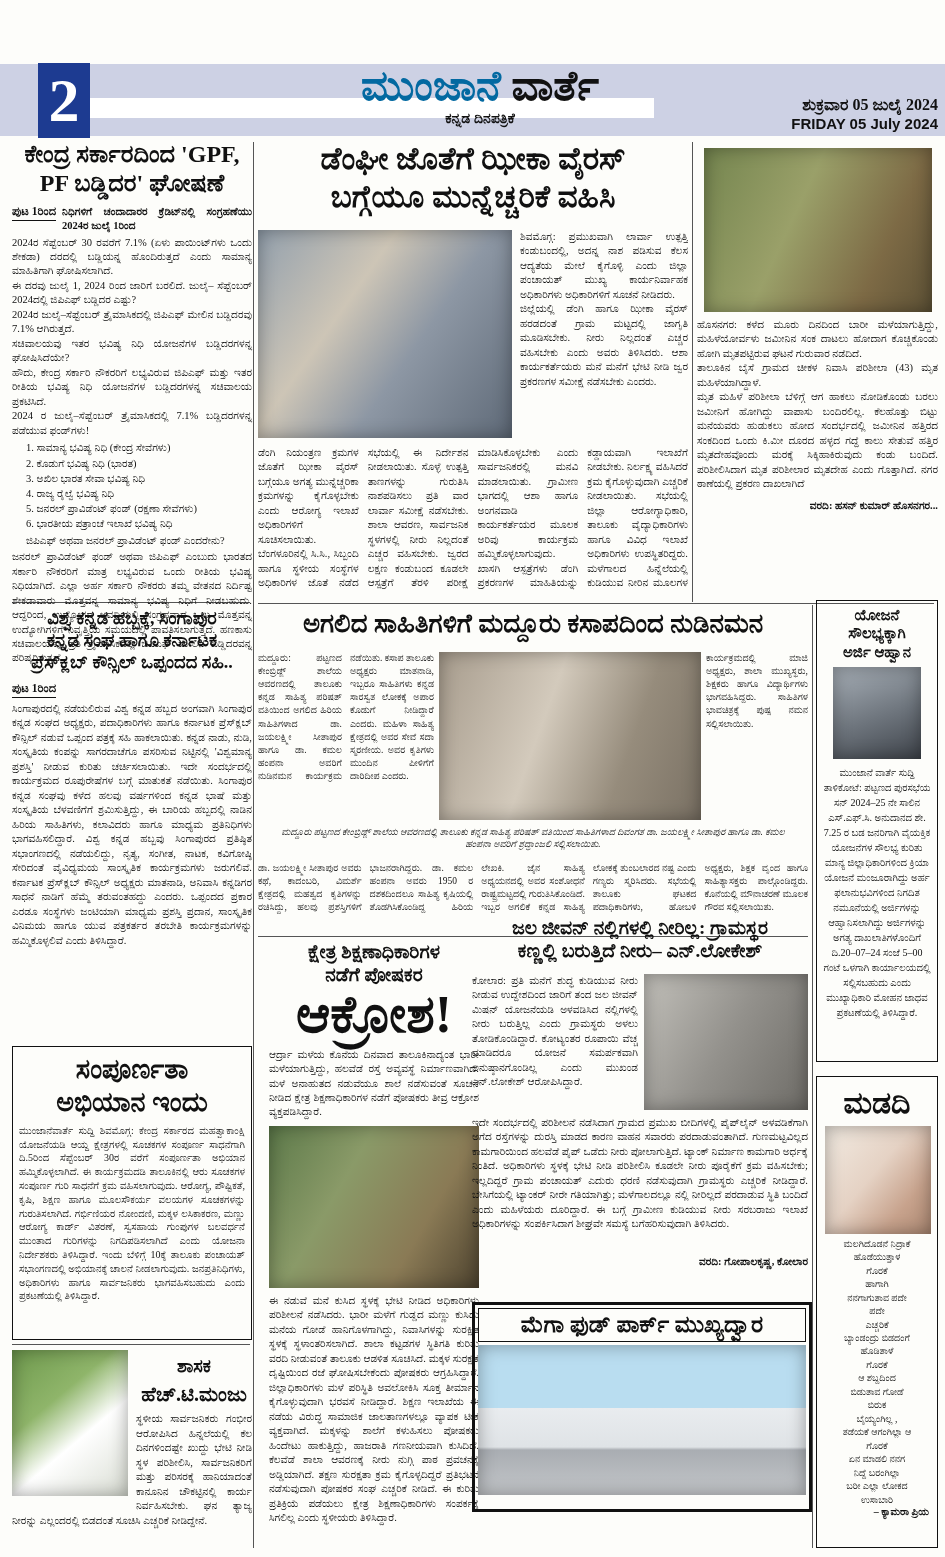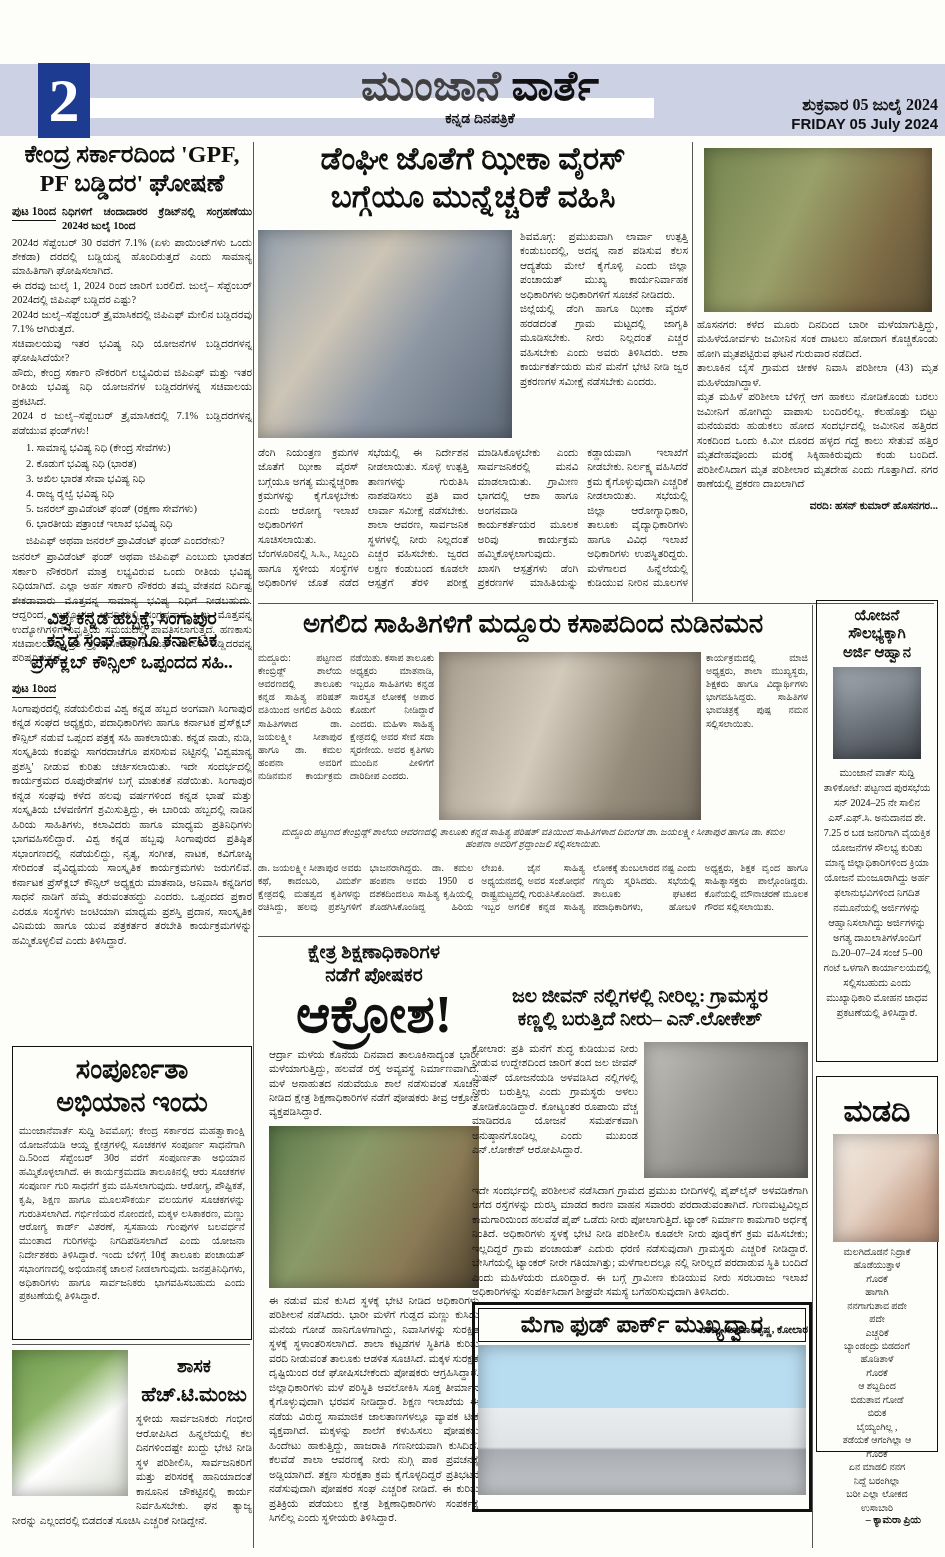--- a/index.html
+++ b/index.html
@@ -5,21 +5,21 @@
   html,body{margin:0;padding:0;background:#e8e8e4;}
   #page{position:relative;width:945px;height:1557px;margin:0 auto;background:#fdfdfa;
         font-family:"Liberation Serif","DejaVu Serif",serif;color:#111;overflow:hidden;}
   .abs{position:absolute;}
   
   .band{left:0;top:64px;width:945px;height:72px;background:#cdd1e4;}
   .stripe{left:88px;top:98px;width:566px;height:20px;background:#ffffff;}
   .pageno{left:38px;top:63px;width:52px;height:75px;background:#1d3b91;color:#fff;
           display:flex;align-items:center;justify-content:center;font-size:62px;font-weight:bold;}
   .mast-title{left:270px;top:63px;width:420px;text-align:center;font-weight:bold;font-size:42px;line-height:1.1;white-space:nowrap;}
-  .mast-title .red{color:#404040;}
+  .mast-title .red{color:#0369a1;}
   .mast-sub{left:370px;top:110px;width:220px;text-align:center;font-weight:bold;font-size:14px;
             font-family:"Liberation Sans","DejaVu Sans",sans-serif;}
   .ebox{left:650px;top:67px;width:288px;height:25px;background:#fff;display:flex;align-items:center;justify-content:flex-end;
         font-family:"Liberation Sans","DejaVu Sans",sans-serif;font-weight:bold;font-size:13px;padding-right:4px;box-sizing:border-box;}
   .date-kn{left:650px;top:96px;width:288px;text-align:right;font-weight:bold;font-size:16px;}
   .date-en{left:650px;top:115px;width:288px;text-align:right;font-weight:bold;font-size:15px;
            font-family:"Liberation Sans","DejaVu Sans",sans-serif;}
   
   .vr{width:1px;background:#555;}
   .hr{height:1px;background:#555;}
@@ -151,35 +151,35 @@
 
   <div class="abs" style="left:269px;top:940px;width:210px;height:608px;">
     <div class="hl" style="font-size:19px;">ಕ್ಷೇತ್ರ ಶಿಕ್ಷಣಾಧಿಕಾರಿಗಳ
 ನಡೆಗೆ ಪೋಷಕರ</div>
     <div class="hl" style="font-size:52px;line-height:1.1;">ಆಕ್ರೋಶ!</div>
     <div class="body-txt" style="margin-top:4px;">ಆರ್ದ್ರಾ ಮಳೆಯ ಕೊನೆಯ ದಿನವಾದ ತಾಲೂಕಿನಾದ್ಯಂತ ಭಾರೀ ಮಳೆಯಾಗುತ್ತಿದ್ದು, ಹಲವೆಡೆ ರಸ್ತೆ ಅವ್ಯವಸ್ಥೆ ನಿರ್ಮಾಣವಾಗಿದೆ. ಮಳೆ ಅನಾಹುತದ ನಡುವೆಯೂ ಶಾಲೆ ನಡೆಸುವಂತೆ ಸೂಚನೆ ನೀಡಿದ ಕ್ಷೇತ್ರ ಶಿಕ್ಷಣಾಧಿಕಾರಿಗಳ ನಡೆಗೆ ಪೋಷಕರು ತೀವ್ರ ಆಕ್ರೋಶ ವ್ಯಕ್ತಪಡಿಸಿದ್ದಾರೆ.</div>
     <div class="ph ph-landslide" style="margin:6px 0;width:210px;height:162px;"></div>
     <div class="body-txt" style="height:236px;overflow:hidden;">ಈ ನಡುವೆ ಮನೆ ಕುಸಿದ ಸ್ಥಳಕ್ಕೆ ಭೇಟಿ ನೀಡಿದ ಅಧಿಕಾರಿಗಳು ಪರಿಶೀಲನೆ ನಡೆಸಿದರು. ಭಾರೀ ಮಳೆಗೆ ಗುಡ್ಡದ ಮಣ್ಣು ಕುಸಿದು ಮನೆಯ ಗೋಡೆ ಹಾನಿಗೊಳಗಾಗಿದ್ದು, ನಿವಾಸಿಗಳನ್ನು ಸುರಕ್ಷಿತ ಸ್ಥಳಕ್ಕೆ ಸ್ಥಳಾಂತರಿಸಲಾಗಿದೆ. ಶಾಲಾ ಕಟ್ಟಡಗಳ ಸ್ಥಿತಿಗತಿ ಕುರಿತು ವರದಿ ನೀಡುವಂತೆ ತಾಲೂಕು ಆಡಳಿತ ಸೂಚಿಸಿದೆ. ಮಕ್ಕಳ ಸುರಕ್ಷತೆ ದೃಷ್ಟಿಯಿಂದ ರಜೆ ಘೋಷಿಸಬೇಕೆಂದು ಪೋಷಕರು ಆಗ್ರಹಿಸಿದ್ದಾರೆ. ಜಿಲ್ಲಾಧಿಕಾರಿಗಳು ಮಳೆ ಪರಿಸ್ಥಿತಿ ಅವಲೋಕಿಸಿ ಸೂಕ್ತ ತೀರ್ಮಾನ ಕೈಗೊಳ್ಳುವುದಾಗಿ ಭರವಸೆ ನೀಡಿದ್ದಾರೆ. ಶಿಕ್ಷಣ ಇಲಾಖೆಯ ಈ ನಡೆಯ ವಿರುದ್ಧ ಸಾಮಾಜಿಕ ಜಾಲತಾಣಗಳಲ್ಲೂ ವ್ಯಾಪಕ ಟೀಕೆ ವ್ಯಕ್ತವಾಗಿದೆ. ಮಕ್ಕಳನ್ನು ಶಾಲೆಗೆ ಕಳುಹಿಸಲು ಪೋಷಕರು ಹಿಂದೇಟು ಹಾಕುತ್ತಿದ್ದು, ಹಾಜರಾತಿ ಗಣನೀಯವಾಗಿ ಕುಸಿದಿದೆ. ಕೆಲವೆಡೆ ಶಾಲಾ ಆವರಣಕ್ಕೆ ನೀರು ನುಗ್ಗಿ ಪಾಠ ಪ್ರವಚನಕ್ಕೆ ಅಡ್ಡಿಯಾಗಿದೆ. ತಕ್ಷಣ ಸುರಕ್ಷತಾ ಕ್ರಮ ಕೈಗೊಳ್ಳದಿದ್ದರೆ ಪ್ರತಿಭಟನೆ ನಡೆಸುವುದಾಗಿ ಪೋಷಕರ ಸಂಘ ಎಚ್ಚರಿಕೆ ನೀಡಿದೆ. ಈ ಕುರಿತು ಪ್ರತಿಕ್ರಿಯೆ ಪಡೆಯಲು ಕ್ಷೇತ್ರ ಶಿಕ್ಷಣಾಧಿಕಾರಿಗಳು ಸಂಪರ್ಕಕ್ಕೆ ಸಿಗಲಿಲ್ಲ ಎಂದು ಸ್ಥಳೀಯರು ತಿಳಿಸಿದ್ದಾರೆ.</div>
   </div>
 
-  <div class="abs" style="left:472px;top:984px;width:336px;height:358px;">
+  <div class="abs" style="left:472px;top:916px;width:336px;height:358px;">
     <div class="hl" style="font-size:19px;">ಜಲ ಜೀವನ್ ನಲ್ಲಿಗಳಲ್ಲಿ ನೀರಿಲ್ಲ: ಗ್ರಾಮಸ್ಥರ
 ಕಣ್ಣಲ್ಲಿ ಬರುತ್ತಿದೆ ನೀರು– ಎನ್.ಲೋಕೇಶ್</div>
     <div class="body-txt" style="position:absolute;left:0;top:58px;width:166px;height:136px;overflow:hidden;">ಕೋಲಾರ: ಪ್ರತಿ ಮನೆಗೆ ಶುದ್ಧ ಕುಡಿಯುವ ನೀರು ನೀಡುವ ಉದ್ದೇಶದಿಂದ ಜಾರಿಗೆ ತಂದ ಜಲ ಜೀವನ್ ಮಿಷನ್ ಯೋಜನೆಯಡಿ ಅಳವಡಿಸಿದ ನಲ್ಲಿಗಳಲ್ಲಿ ನೀರು ಬರುತ್ತಿಲ್ಲ ಎಂದು ಗ್ರಾಮಸ್ಥರು ಅಳಲು ತೋಡಿಕೊಂಡಿದ್ದಾರೆ. ಕೋಟ್ಯಂತರ ರೂಪಾಯಿ ವೆಚ್ಚ ಮಾಡಿದರೂ ಯೋಜನೆ ಸಮರ್ಪಕವಾಗಿ ಅನುಷ್ಠಾನಗೊಂಡಿಲ್ಲ ಎಂದು ಮುಖಂಡ ಎನ್.ಲೋಕೇಶ್ ಆರೋಪಿಸಿದ್ದಾರೆ.</div>
     <div class="ph ph-trench2" style="position:absolute;left:172px;top:58px;width:164px;height:136px;"></div>
     <div class="body-txt" style="position:absolute;left:0;top:200px;width:336px;height:138px;overflow:hidden;">ಇದೇ ಸಂದರ್ಭದಲ್ಲಿ ಪರಿಶೀಲನೆ ನಡೆಸಿದಾಗ ಗ್ರಾಮದ ಪ್ರಮುಖ ಬೀದಿಗಳಲ್ಲಿ ಪೈಪ್‌ಲೈನ್ ಅಳವಡಿಕೆಗಾಗಿ ಅಗೆದ ರಸ್ತೆಗಳನ್ನು ದುರಸ್ತಿ ಮಾಡದ ಕಾರಣ ವಾಹನ ಸವಾರರು ಪರದಾಡುವಂತಾಗಿದೆ. ಗುಣಮಟ್ಟವಿಲ್ಲದ ಕಾಮಗಾರಿಯಿಂದ ಹಲವೆಡೆ ಪೈಪ್ ಒಡೆದು ನೀರು ಪೋಲಾಗುತ್ತಿದೆ. ಟ್ಯಾಂಕ್ ನಿರ್ಮಾಣ ಕಾಮಗಾರಿ ಅರ್ಧಕ್ಕೆ ನಿಂತಿದೆ. ಅಧಿಕಾರಿಗಳು ಸ್ಥಳಕ್ಕೆ ಭೇಟಿ ನೀಡಿ ಪರಿಶೀಲಿಸಿ ಕೂಡಲೇ ನೀರು ಪೂರೈಕೆಗೆ ಕ್ರಮ ವಹಿಸಬೇಕು; ಇಲ್ಲದಿದ್ದರೆ ಗ್ರಾಮ ಪಂಚಾಯತ್ ಎದುರು ಧರಣಿ ನಡೆಸುವುದಾಗಿ ಗ್ರಾಮಸ್ಥರು ಎಚ್ಚರಿಕೆ ನೀಡಿದ್ದಾರೆ. ಬೇಸಿಗೆಯಲ್ಲಿ ಟ್ಯಾಂಕರ್ ನೀರೇ ಗತಿಯಾಗಿತ್ತು; ಮಳೆಗಾಲದಲ್ಲೂ ನಲ್ಲಿ ನೀರಿಲ್ಲದೆ ಪರದಾಡುವ ಸ್ಥಿತಿ ಬಂದಿದೆ ಎಂದು ಮಹಿಳೆಯರು ದೂರಿದ್ದಾರೆ. ಈ ಬಗ್ಗೆ ಗ್ರಾಮೀಣ ಕುಡಿಯುವ ನೀರು ಸರಬರಾಜು ಇಲಾಖೆ ಅಧಿಕಾರಿಗಳನ್ನು ಸಂಪರ್ಕಿಸಿದಾಗ ಶೀಘ್ರವೇ ಸಮಸ್ಯೆ ಬಗೆಹರಿಸುವುದಾಗಿ ತಿಳಿಸಿದರು.</div>
     <div class="byline" style="position:absolute;left:0;top:340px;width:336px;">ವರದಿ: ಗೋಪಾಲಕೃಷ್ಣ, ಕೋಲಾರ</div>
   </div>
 
   <div class="abs" style="left:472px;top:1302px;width:340px;height:210px;border:3px solid #111;box-sizing:border-box;padding:3px;">
     <div class="hl" style="font-size:23px;border:1.5px solid #111;padding:2px 0;">ಮೆಗಾ ಫುಡ್ ಪಾರ್ಕ್ ಮುಖ್ಯದ್ವಾರ</div>
     <div class="ph ph-gate" style="margin-top:3px;width:100%;height:150px;"></div>
   </div>
 
-  <div class="abs boxed" style="left:816px;top:1076px;width:122px;height:376px;padding:16px;">
+  <div class="abs boxed" style="left:816px;top:1076px;width:122px;height:472px;padding:8px;">
     <div class="hl" style="font-size:30px;">ಮಡದಿ</div>
     <div class="ph ph-sleep" style="margin:4px auto;width:106px;height:108px;"></div>
     <div style="font-size:9.5px;line-height:1.42;text-align:center;white-space:pre-line;overflow:hidden;height:268px;">ಮಲಗಿದೊಡನೆ ನಿದ್ರಾಕೆ
 ಹೊಡೆಯುತ್ತಾಳ
 ಗೊರಕೆ
 ಹಾಗಾಗಿ
 ನನಗಾಗುತಾವ ಪದೇ
 ಪದೇ
 ಎಚ್ಚರಿಕೆ
 ಬ್ಯಾಂಡಂದ್ರು ಬಿಡದಂಗೆ

